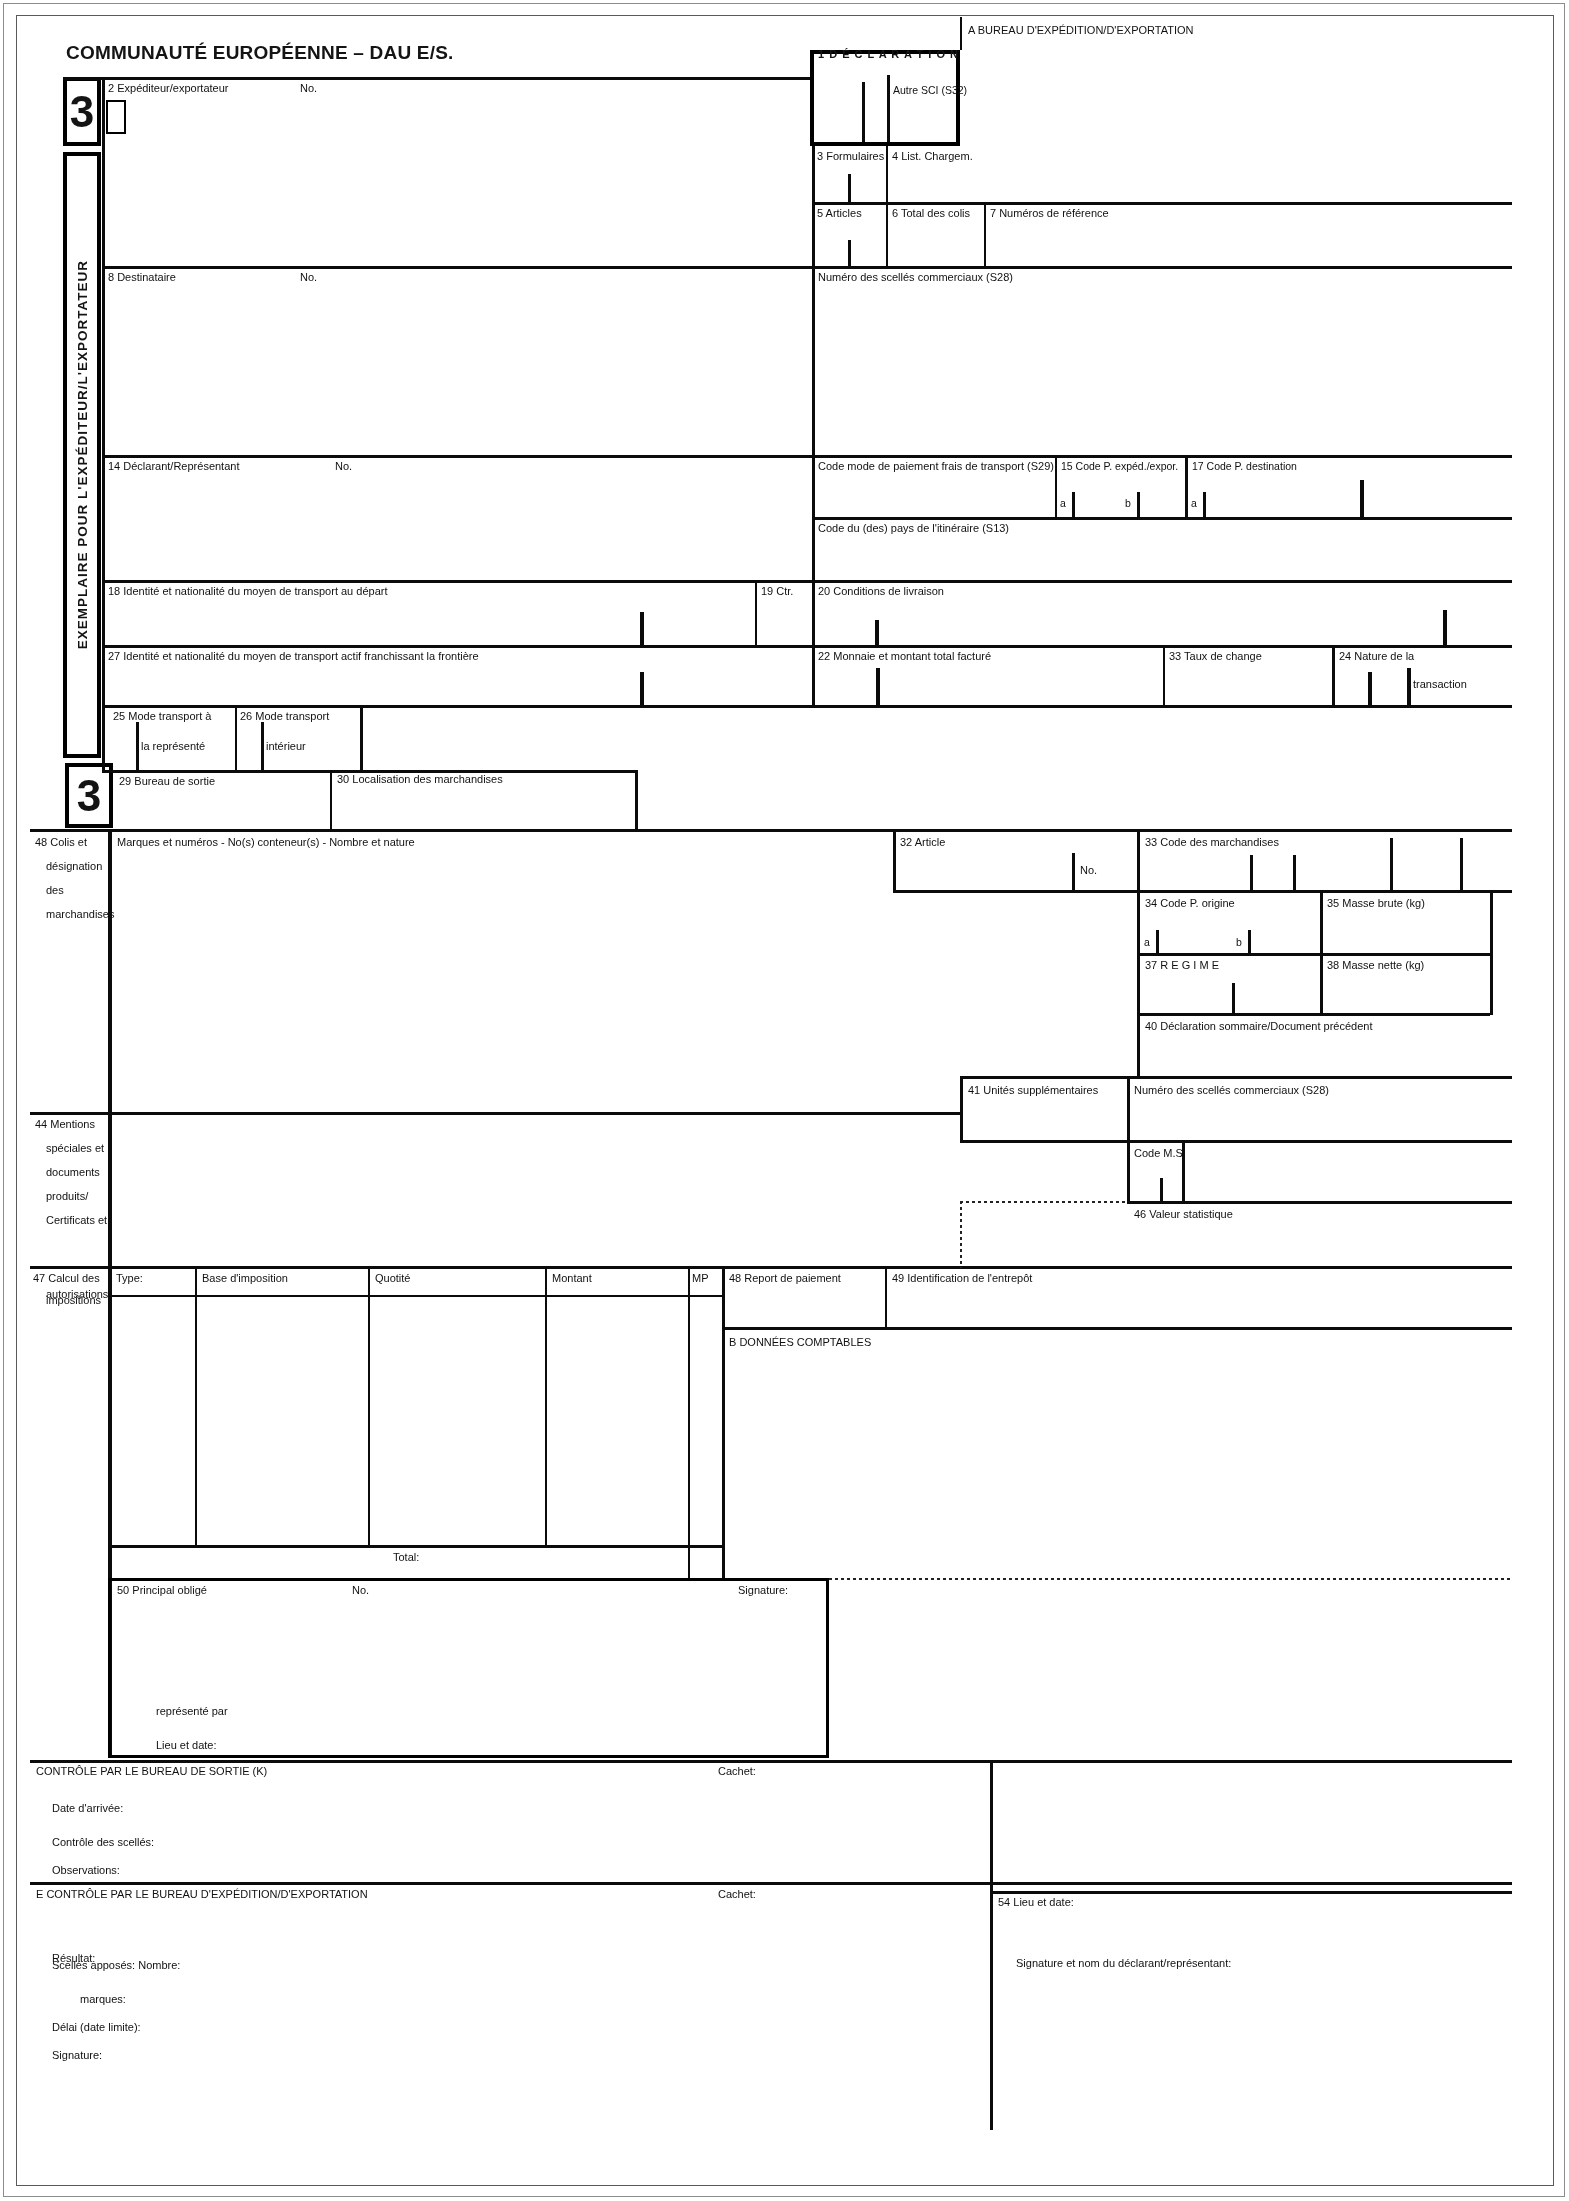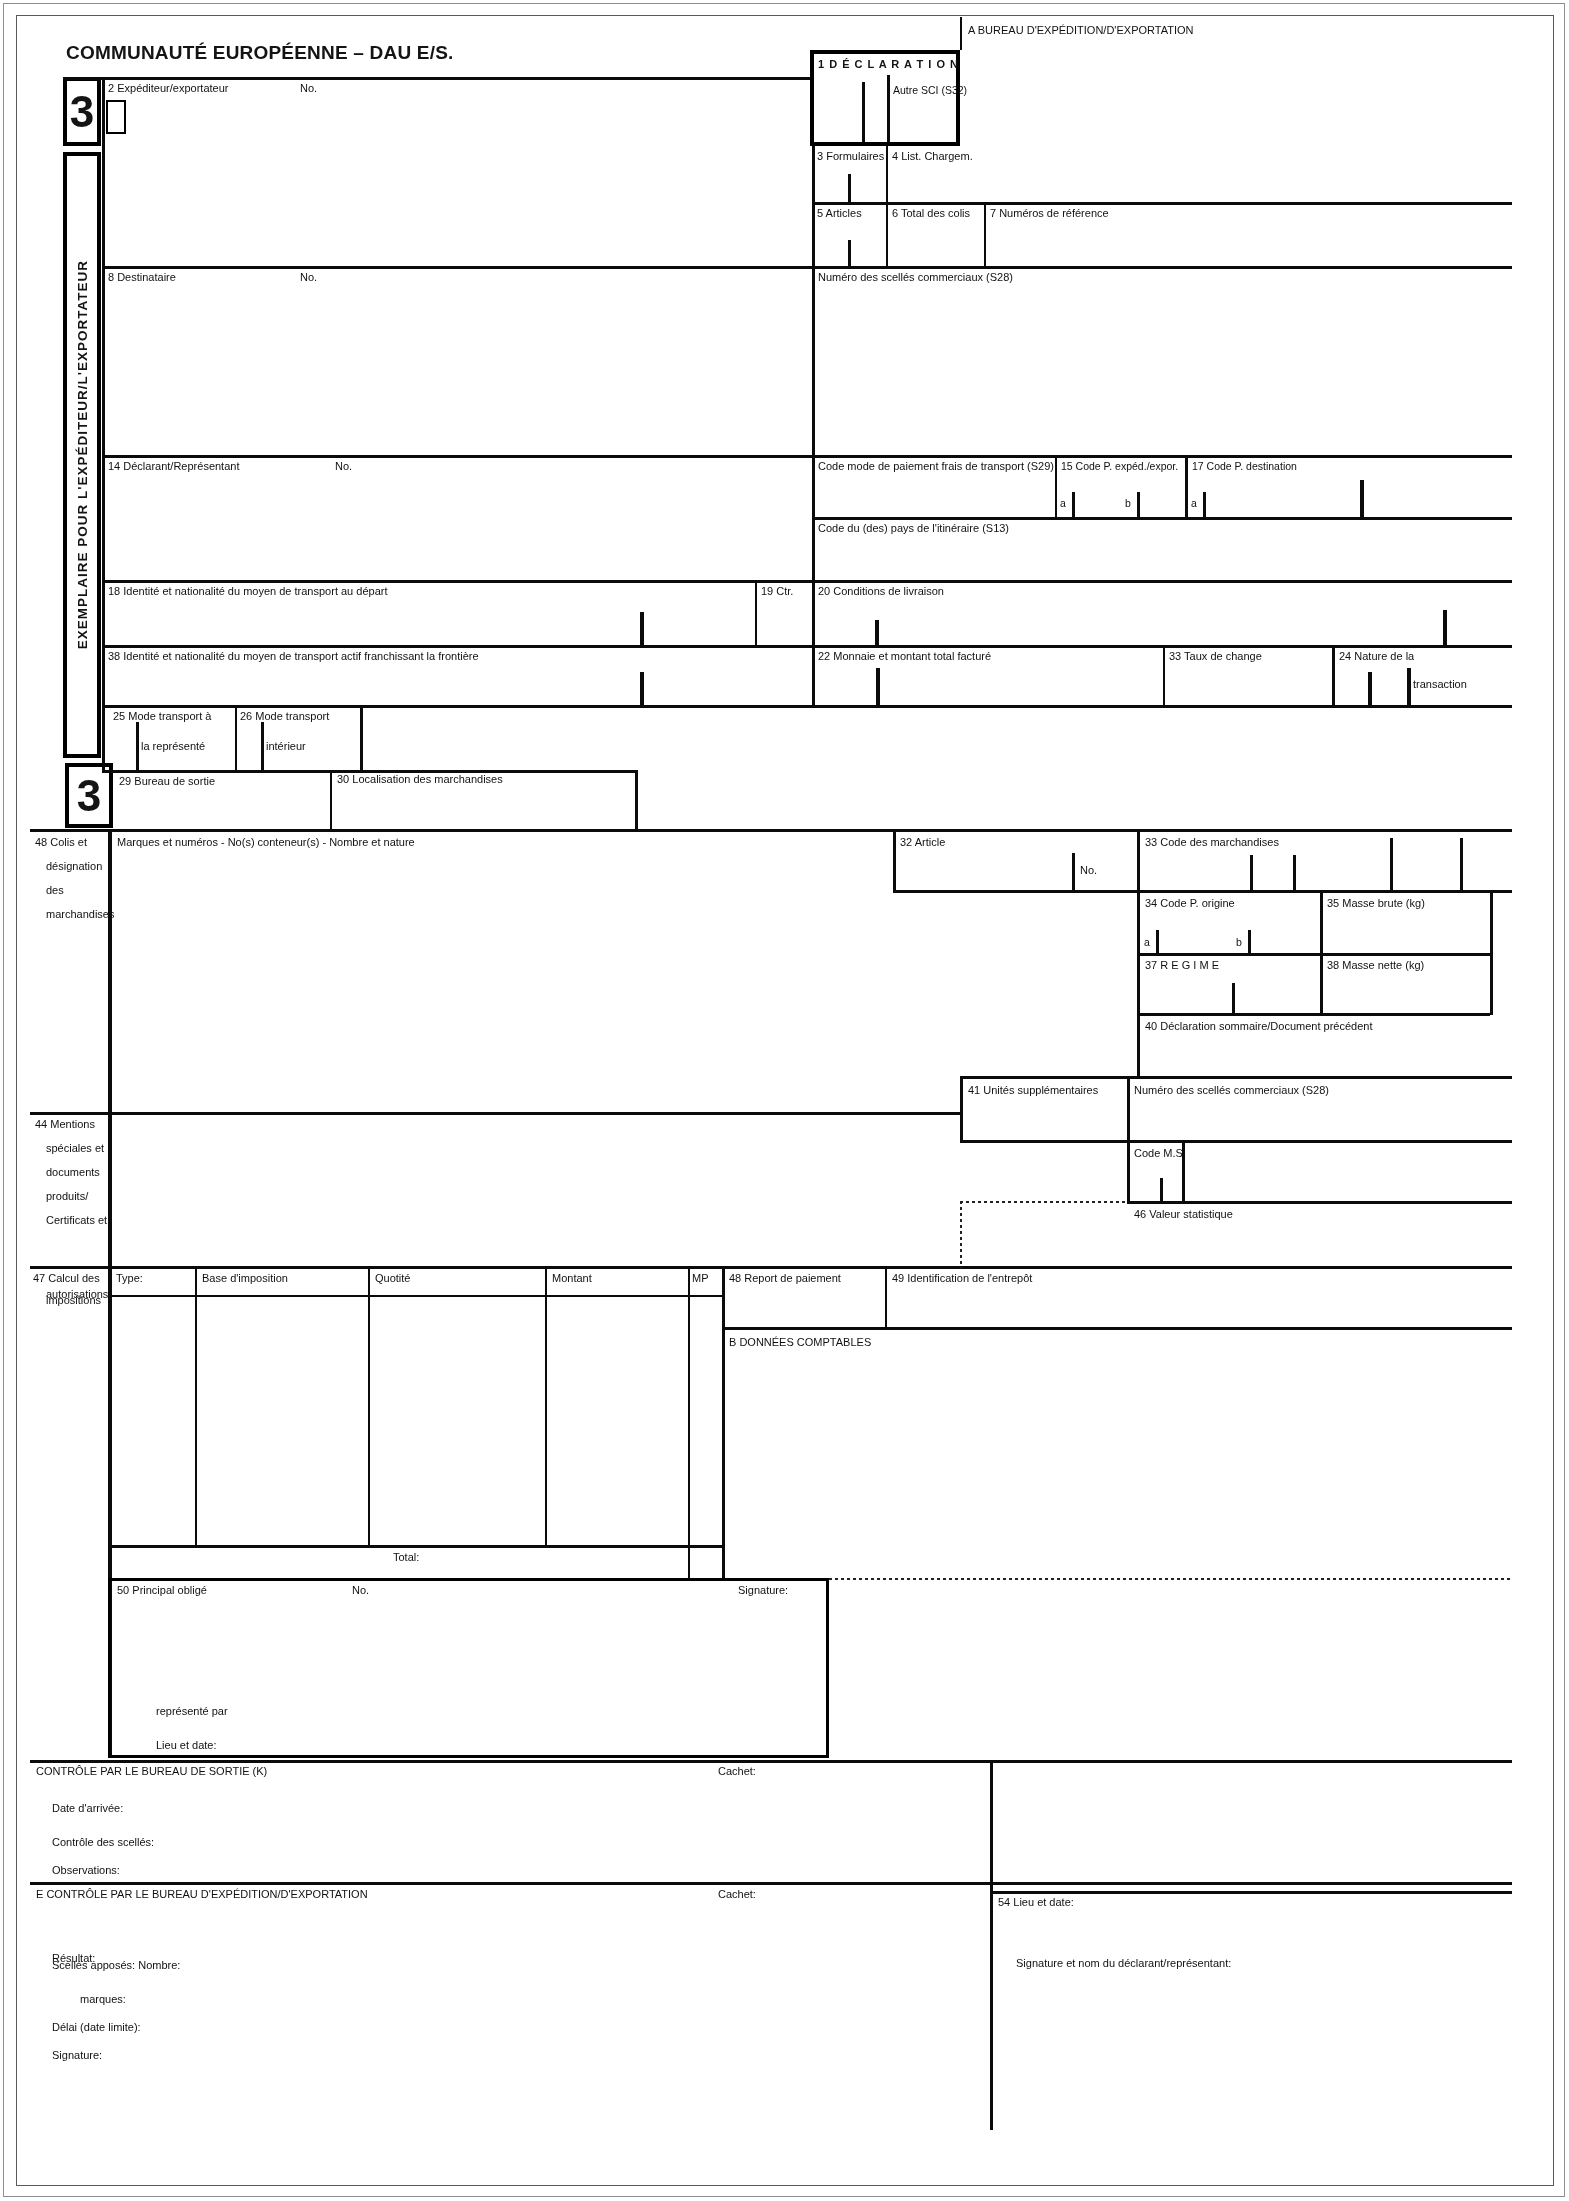--- a/index.html
+++ b/index.html
@@ -93,21 +93,21 @@
   <div class="dotv" style="left:960px;top:1201px;height:67px"></div>
   <div class="ln" style="left:195px;top:1268px;width:2px;height:277px"></div>
   <div class="ln" style="left:368px;top:1268px;width:2px;height:277px"></div>
   <div class="ln" style="left:545px;top:1268px;width:2px;height:277px"></div>
   <div class="ln" style="left:688px;top:1268px;width:2px;height:310px"></div>
   <div class="ln" style="left:722px;top:1268px;width:3px;height:310px"></div>
   <div class="ln" style="left:885px;top:1268px;width:2px;height:59px"></div>
   <div class="ln" style="left:990px;top:1760px;width:3px;height:370px"></div>
 
   <div class="bx thk" style="left:810px;top:50px;width:150px;height:96px"></div>
-  <div class="decl" style="left:818px;top:58px">1 D É C L A R A T I O N</div>
+  <div class="decl" style="left:818px;top:48px">1 D É C L A R A T I O N</div>
   <div class="ln" style="left:862px;top:82px;width:3px;height:60px"></div>
   <div class="ln" style="left:887px;top:75px;width:3px;height:67px"></div>
   <div class="lb sm" style="left:893px;top:84px">Autre SCI (S32)</div>
 
   <div class="lb" style="left:817px;top:150px">3 Formulaires</div>
   <div class="ln" style="left:848px;top:174px;width:3px;height:28px"></div>
   <div class="lb" style="left:892px;top:150px">4 List. Chargem.</div>
   <div class="lb" style="left:817px;top:207px">5 Articles</div>
   <div class="ln" style="left:848px;top:240px;width:3px;height:26px"></div>
   <div class="lb" style="left:892px;top:207px">6 Total des colis</div>
@@ -140,21 +140,21 @@
   <div class="ln" style="left:1360px;top:480px;width:4px;height:37px"></div>
   <div class="lb" style="left:818px;top:522px">Code du (des) pays de l'itinéraire (S13)</div>
 
   <div class="lb" style="left:108px;top:585px">18 Identité et nationalité du moyen de transport au départ</div>
   <div class="ln" style="left:640px;top:612px;width:4px;height:33px"></div>
   <div class="lb" style="left:761px;top:585px">19 Ctr.</div>
   <div class="lb" style="left:818px;top:585px">20 Conditions de livraison</div>
   <div class="ln" style="left:875px;top:620px;width:4px;height:25px"></div>
   <div class="ln" style="left:1443px;top:610px;width:4px;height:35px"></div>
 
-  <div class="lb" style="left:108px;top:650px">38 Identité et nationalité du moyen de transport actif franchissant la frontière</div>
+  <div class="lb" style="left:108px;top:650px">27 Identité et nationalité du moyen de transport actif franchissant la frontière</div>
   <div class="ln" style="left:640px;top:672px;width:4px;height:33px"></div>
   <div class="lb" style="left:818px;top:650px">22 Monnaie et montant total facturé</div>
   <div class="ln" style="left:876px;top:668px;width:4px;height:37px"></div>
   <div class="lb" style="left:1169px;top:650px">33 Taux de change</div>
   <div class="lb" style="left:1339px;top:650px">24 Nature de la</div>
   <div class="lb" style="left:1413px;top:678px">transaction</div>
   <div class="ln" style="left:1368px;top:672px;width:4px;height:33px"></div>
   <div class="ln" style="left:1407px;top:668px;width:4px;height:37px"></div>
 
   <div class="lb" style="left:113px;top:710px">25 Mode transport à</div>

